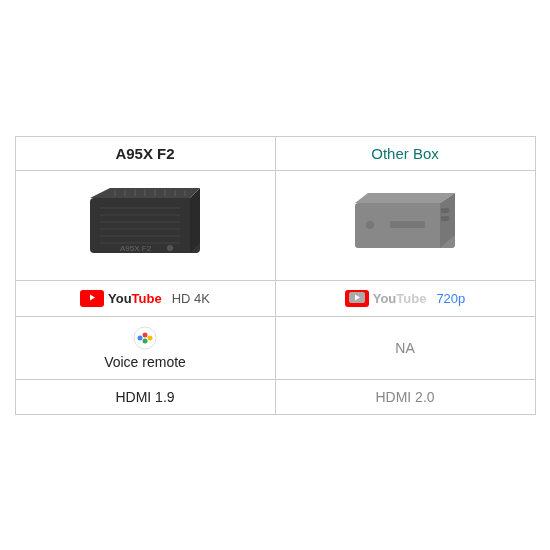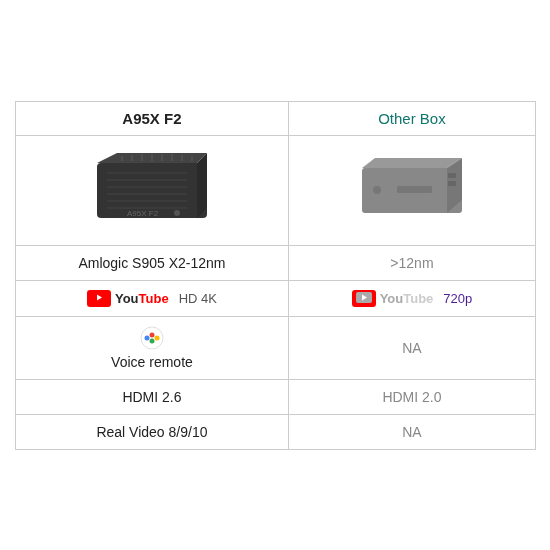--- a/index.html
+++ b/index.html
@@ -143,24 +143,20 @@
           <circle cx="30" cy="42" r="4" fill="#777"></circle>
           <rect x="50" y="38" width="35" height="7" rx="1" fill="#777"></rect>
 
           <rect x="101" y="25" width="8" height="5" rx="1" fill="#666"></rect>
           <rect x="101" y="33" width="8" height="5" rx="1" fill="#666"></rect>
         </svg>
       </td>
     </tr>
 
     <tr class="data-row">
-      <td>Amlogic S905 X2-12nm</td>
-      <td>&gt;12nm</td>
-    </tr>
-    <tr class="data-row">
       <td>
         <span class="yt-logo">
           <span class="yt-icon">
             <svg width="16" height="11" viewBox="0 0 16 11">
               <rect width="16" height="11" rx="2" fill="#ff0000"></rect>
               <polygon points="6,2.5 6,8.5 11,5.5" fill="white"></polygon>
             </svg>
           </span>
           <span class="yt-text" style="font-size:13px; color:#282828; font-weight:700; margin-left:2px;">You<span style="color:#ff0000;">Tube</span></span>
           <span class="yt-label">HD 4K</span>
@@ -168,21 +164,21 @@
       </td>
       <td>
         <span class="yt-logo">
           <span class="yt-icon">
             <svg width="16" height="11" viewBox="0 0 16 11">
               <rect width="16" height="11" rx="2" fill="#aaa"></rect>
               <polygon points="6,2.5 6,8.5 11,5.5" fill="white"></polygon>
             </svg>
           </span>
           <span class="yt-text" style="font-size:13px; color:#aaa; font-weight:700; margin-left:2px;">You<span style="color:#ccc;">Tube</span></span>
-          <span class="yt-label" style="color:#4c1d95;">720p</span>
+          <span class="yt-label" style="color:#3b82f6;">720p</span>
         </span>
       </td>
     </tr>
     <tr class="data-row">
       <td>
         <div class="voice-cell">
 
           <svg width="24" height="24" viewBox="0 0 24 24">
             <circle cx="12" cy="12" r="11" fill="white" stroke="#e0e0e0" stroke-width="1"></circle>
 
@@ -190,21 +186,17 @@
             <circle cx="12" cy="9" r="2.5" fill="#EA4335"></circle>
             <circle cx="17" cy="12" r="2.5" fill="#FBBC05"></circle>
             <circle cx="12" cy="15" r="2.5" fill="#34A853"></circle>
           </svg>
           <span>Voice remote</span>
         </div>
       </td>
       <td>NA</td>
     </tr>
     <tr class="data-row">
-      <td>HDMI 2.6</td>
+      <td>HDMI 1.9</td>
       <td>HDMI 2.0</td>
-    </tr>
-    <tr class="data-row">
-      <td>Real Video 8/9/10</td>
-      <td>NA</td>
     </tr>
   </tbody>
 </table>
 
 </body></html>

